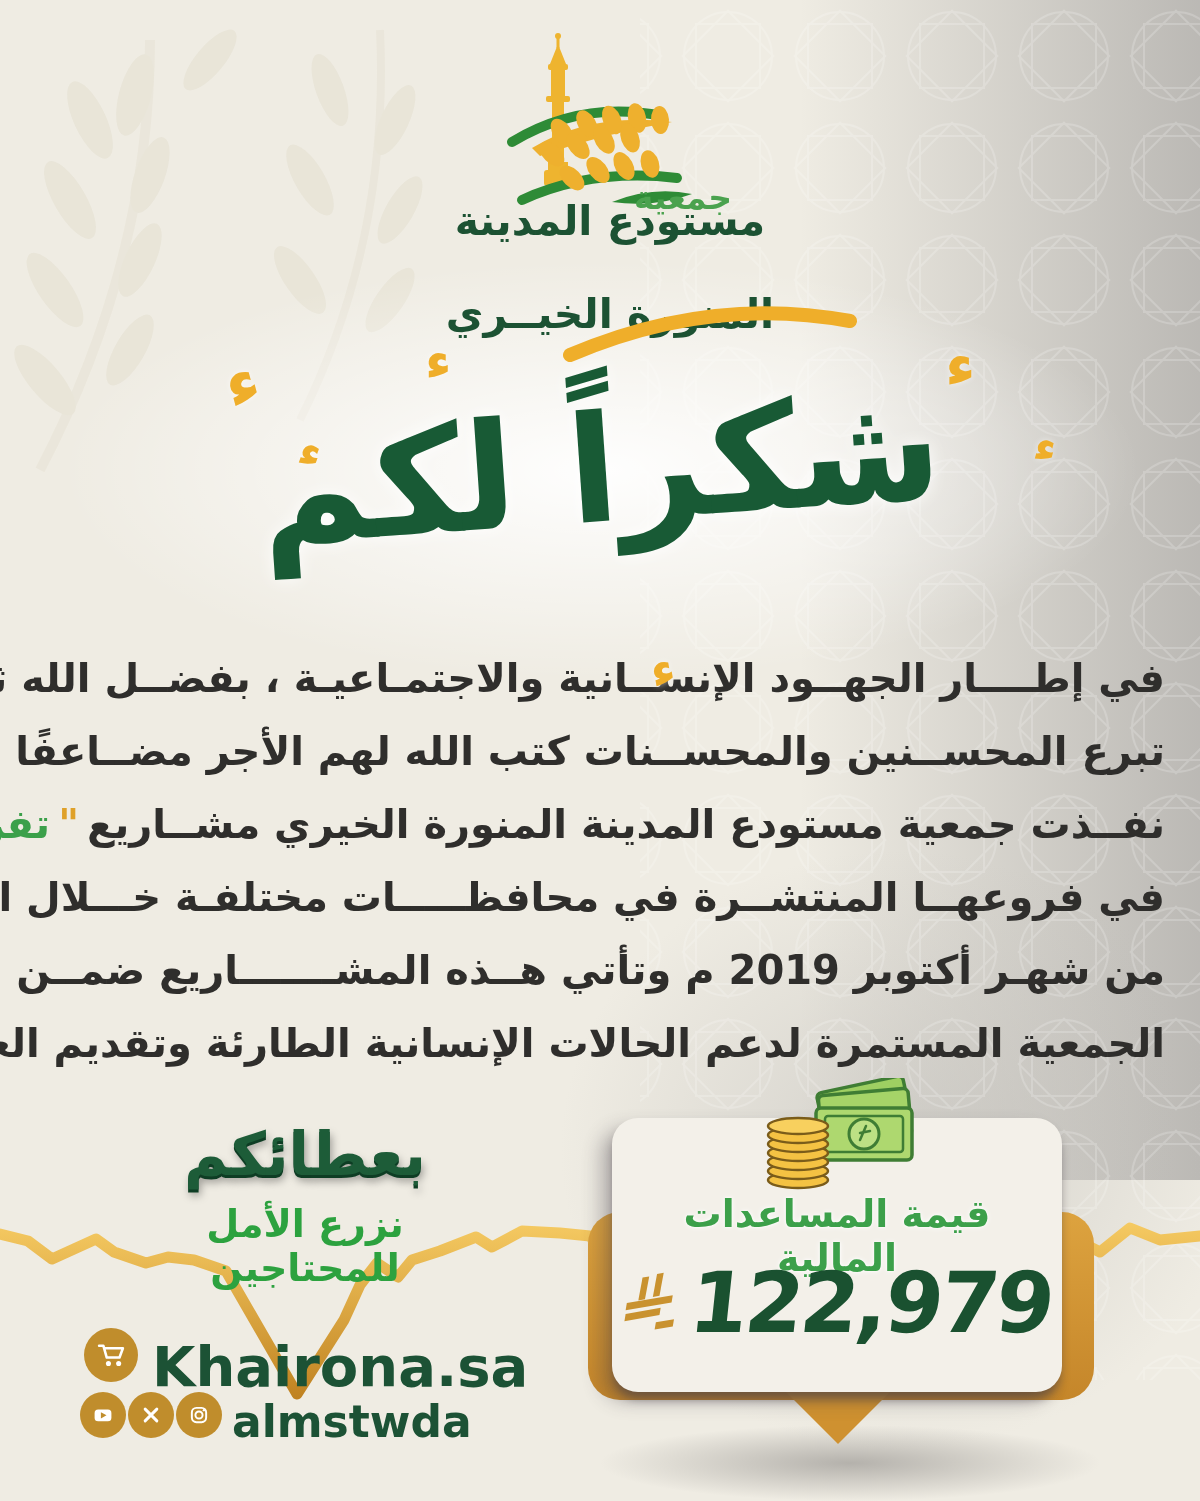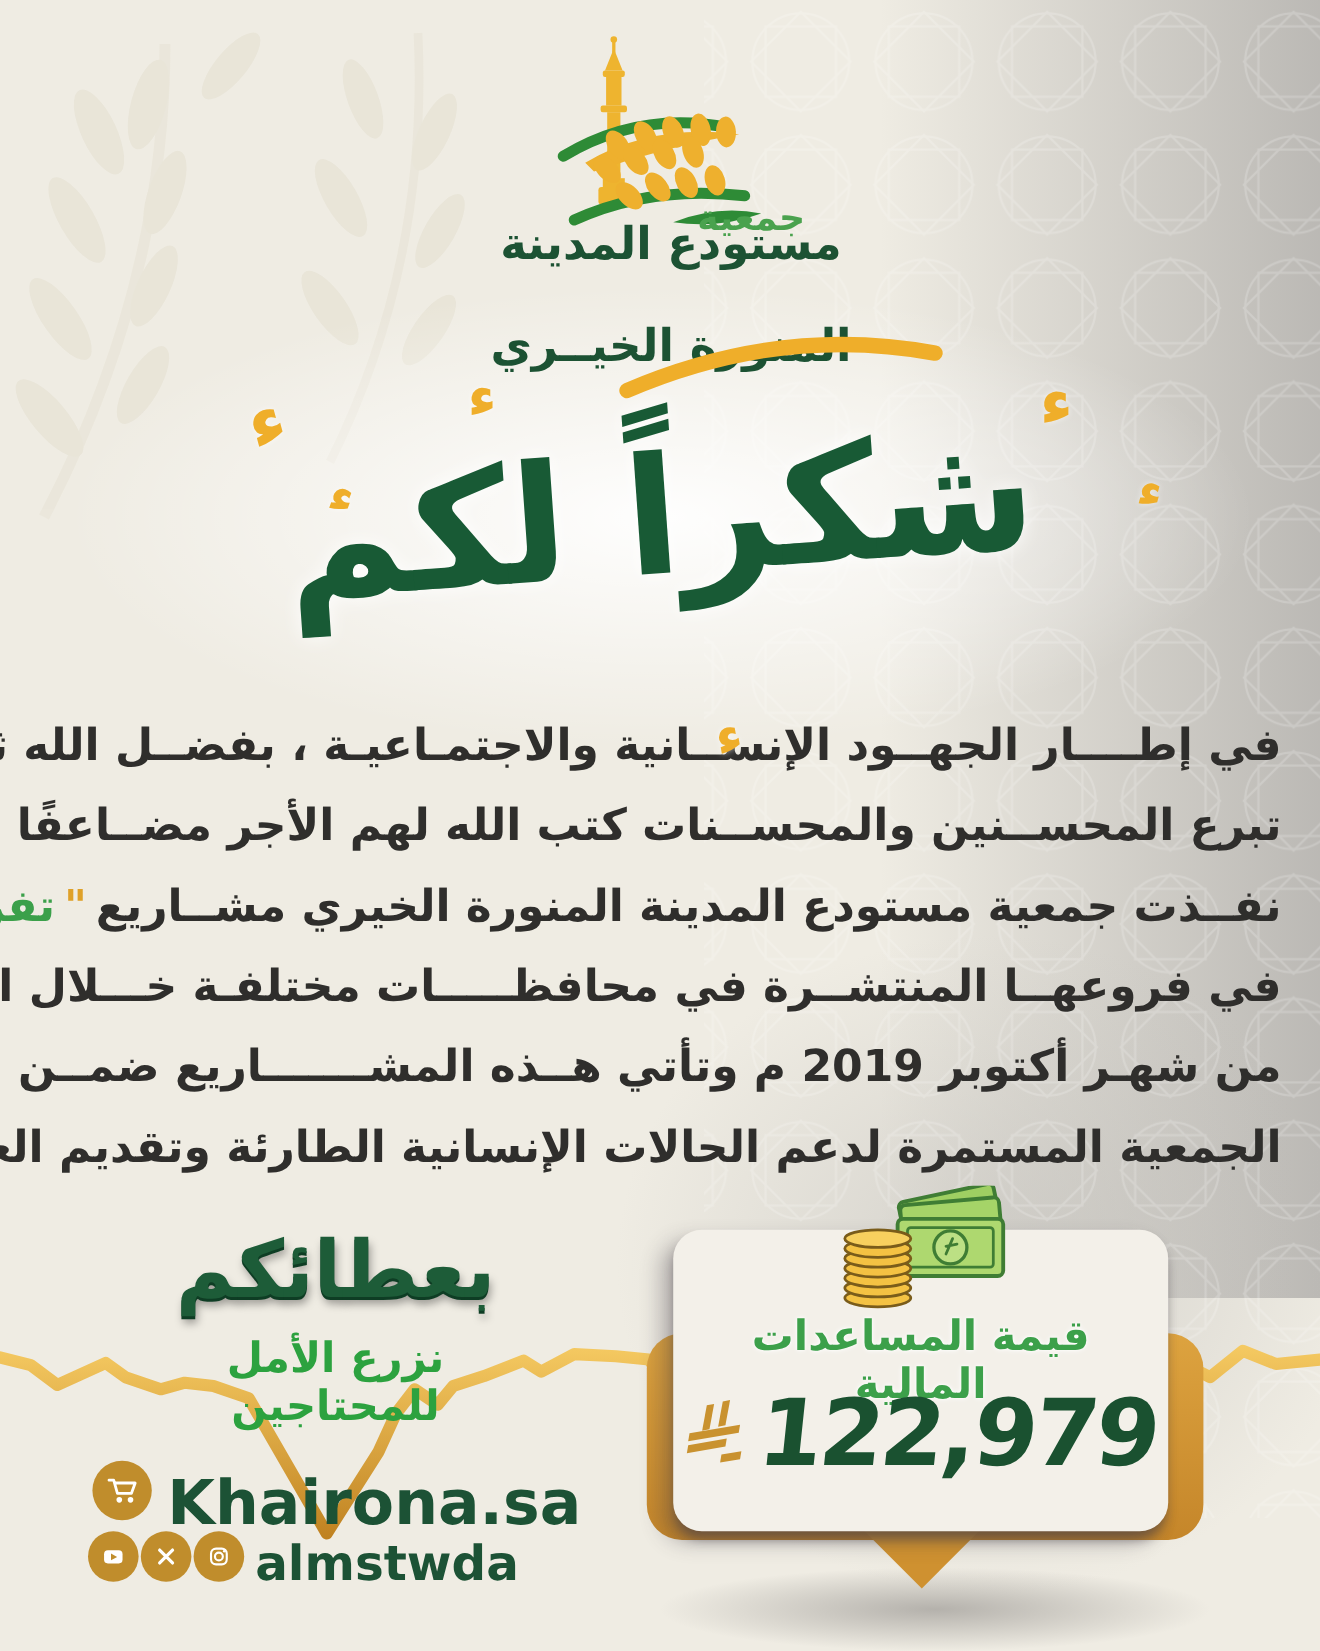--- a/index.html
+++ b/index.html
@@ -36,25 +36,25 @@
   .para .pline{
     direction:rtl;text-align:justify;text-align-last:justify;
     height:73px;line-height:66px;
     font-size:40px;font-weight:bold;color:#2f2e2c;white-space:nowrap;
   }
   .pline .hl{color:#3ba04a;}
   .pline .q{color:#dfa129;margin:0 8px;}
   
   .giving{left:110px;top:1108px;width:390px;text-align:center;z-index:3;}
   .giving-title{
-    font-size:72px;font-weight:bold;color:#1d5c38;direction:rtl;line-height:92px;
+    font-size:60px;font-weight:bold;color:#1d5c38;direction:rtl;line-height:92px;
     text-shadow:0 3px 0 #0e3d24, 2px 6px 8px rgba(0,0,0,.35);
   }
   .giving-sub{
-    margin-top:12px;font-size:38px;font-weight:bold;color:#2ca23f;direction:rtl;
+    margin-top:2px;font-size:38px;font-weight:bold;color:#2ca23f;direction:rtl;
   }
   
   .bubble{
     left:588px;top:1212px;width:506px;height:188px;border-radius:32px;
     background:linear-gradient(180deg,#dda33f,#c5862a);z-index:5;
   }
   .pointer{
     left:763px;top:1263px;width:150px;height:150px;background:#cf9130;
     transform:rotate(45deg);z-index:5;
   }

